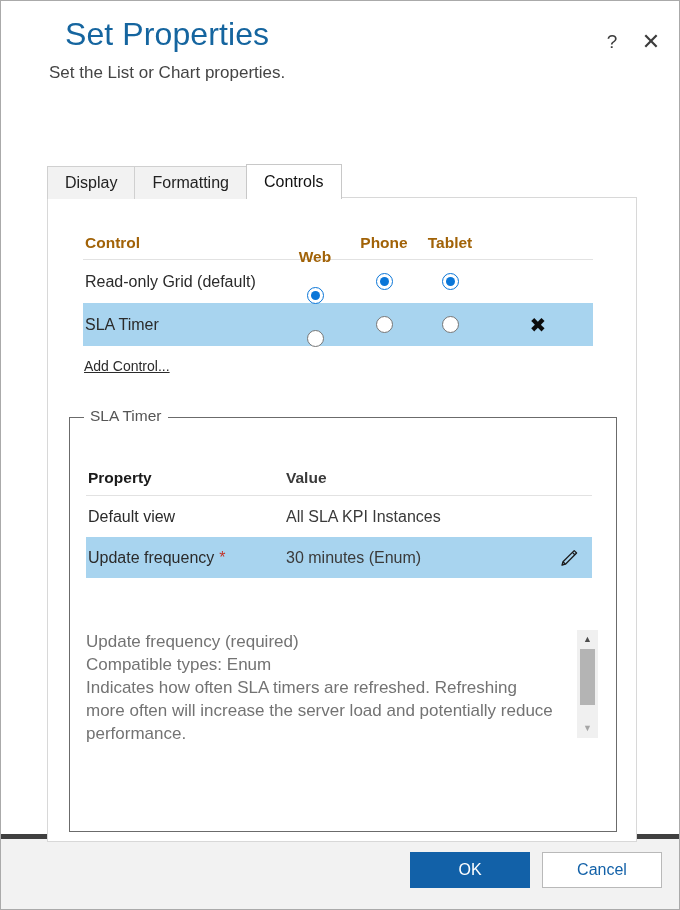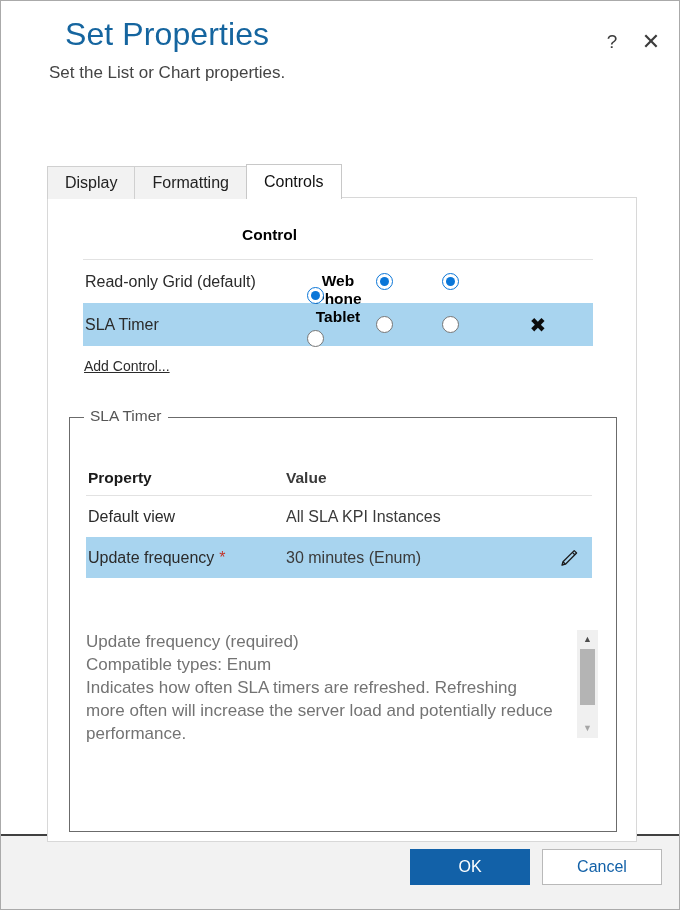--- a/index.html
+++ b/index.html
@@ -110,22 +110,21 @@
     left: 35px; top: 28px;
     width: 510px;
   }
   .ctl-head {
     display: flex;
     align-items: center;
     height: 34px;
     border-bottom: 1px solid #e2e2e2;
     font-size: 15.5px;
     font-weight: bold;
-    color: #000000;
-    flex-direction: column;
+    color: #a16207;
   }
   .ctl-row {
     display: flex;
     align-items: center;
     height: 43px;
     font-size: 16px;
     color: #2b2b2b;
   }
   .ctl-row.selected { background: #a8d4ef; }
   .c-name   { width: 196px; padding-left: 2px; }
@@ -268,21 +267,21 @@
     cursor: pointer;
   }
   .sb-track { flex: 1; }
 
   
   .footer {
     position: absolute;
     left: 0; right: 0; bottom: 0;
     height: 75px;
     background: #f2f2f2;
-    border-top: 2px solid #404040;
+    border-top: 5px solid #404040;
   }
   .btn {
     position: absolute;
     top: 13px;
     height: 36px;
     font-size: 16px;
     font-family: "Liberation Sans", sans-serif;
     cursor: pointer;
     display: flex; align-items: center; justify-content: center;
   }

